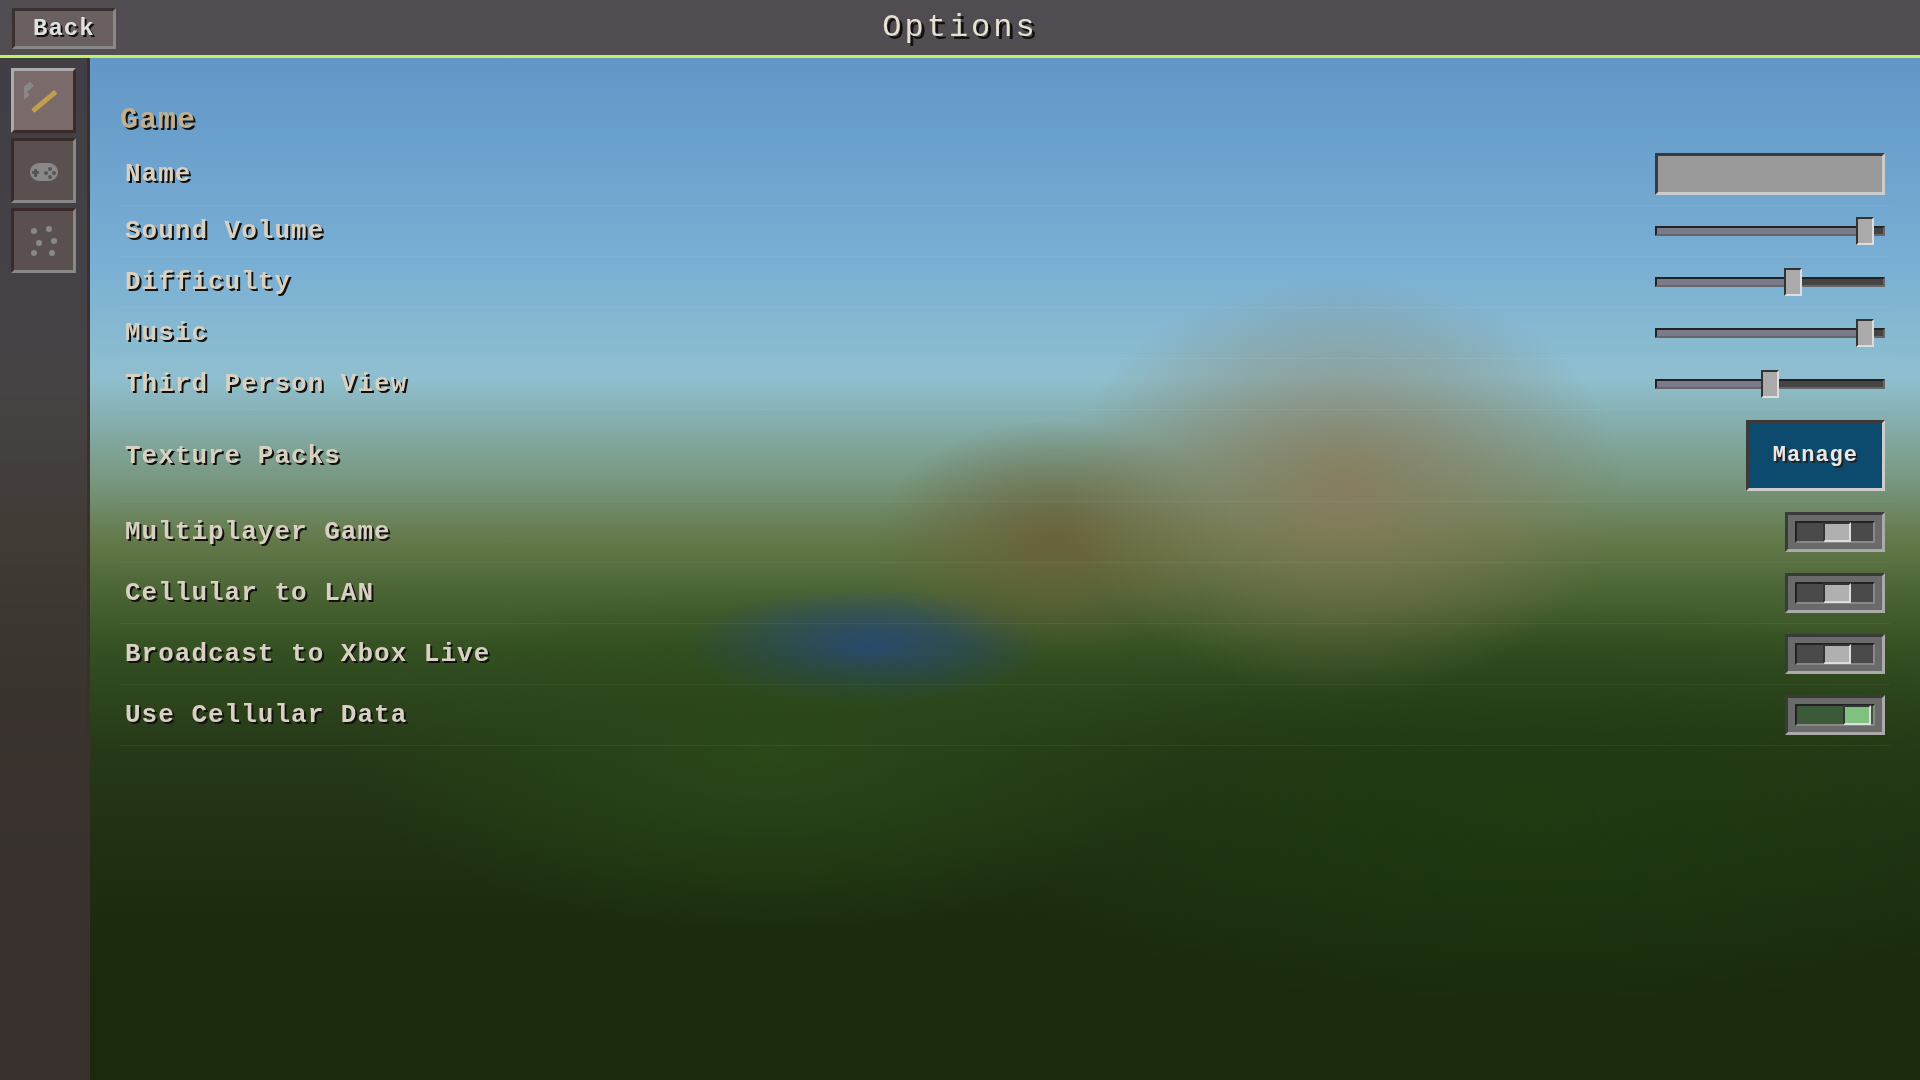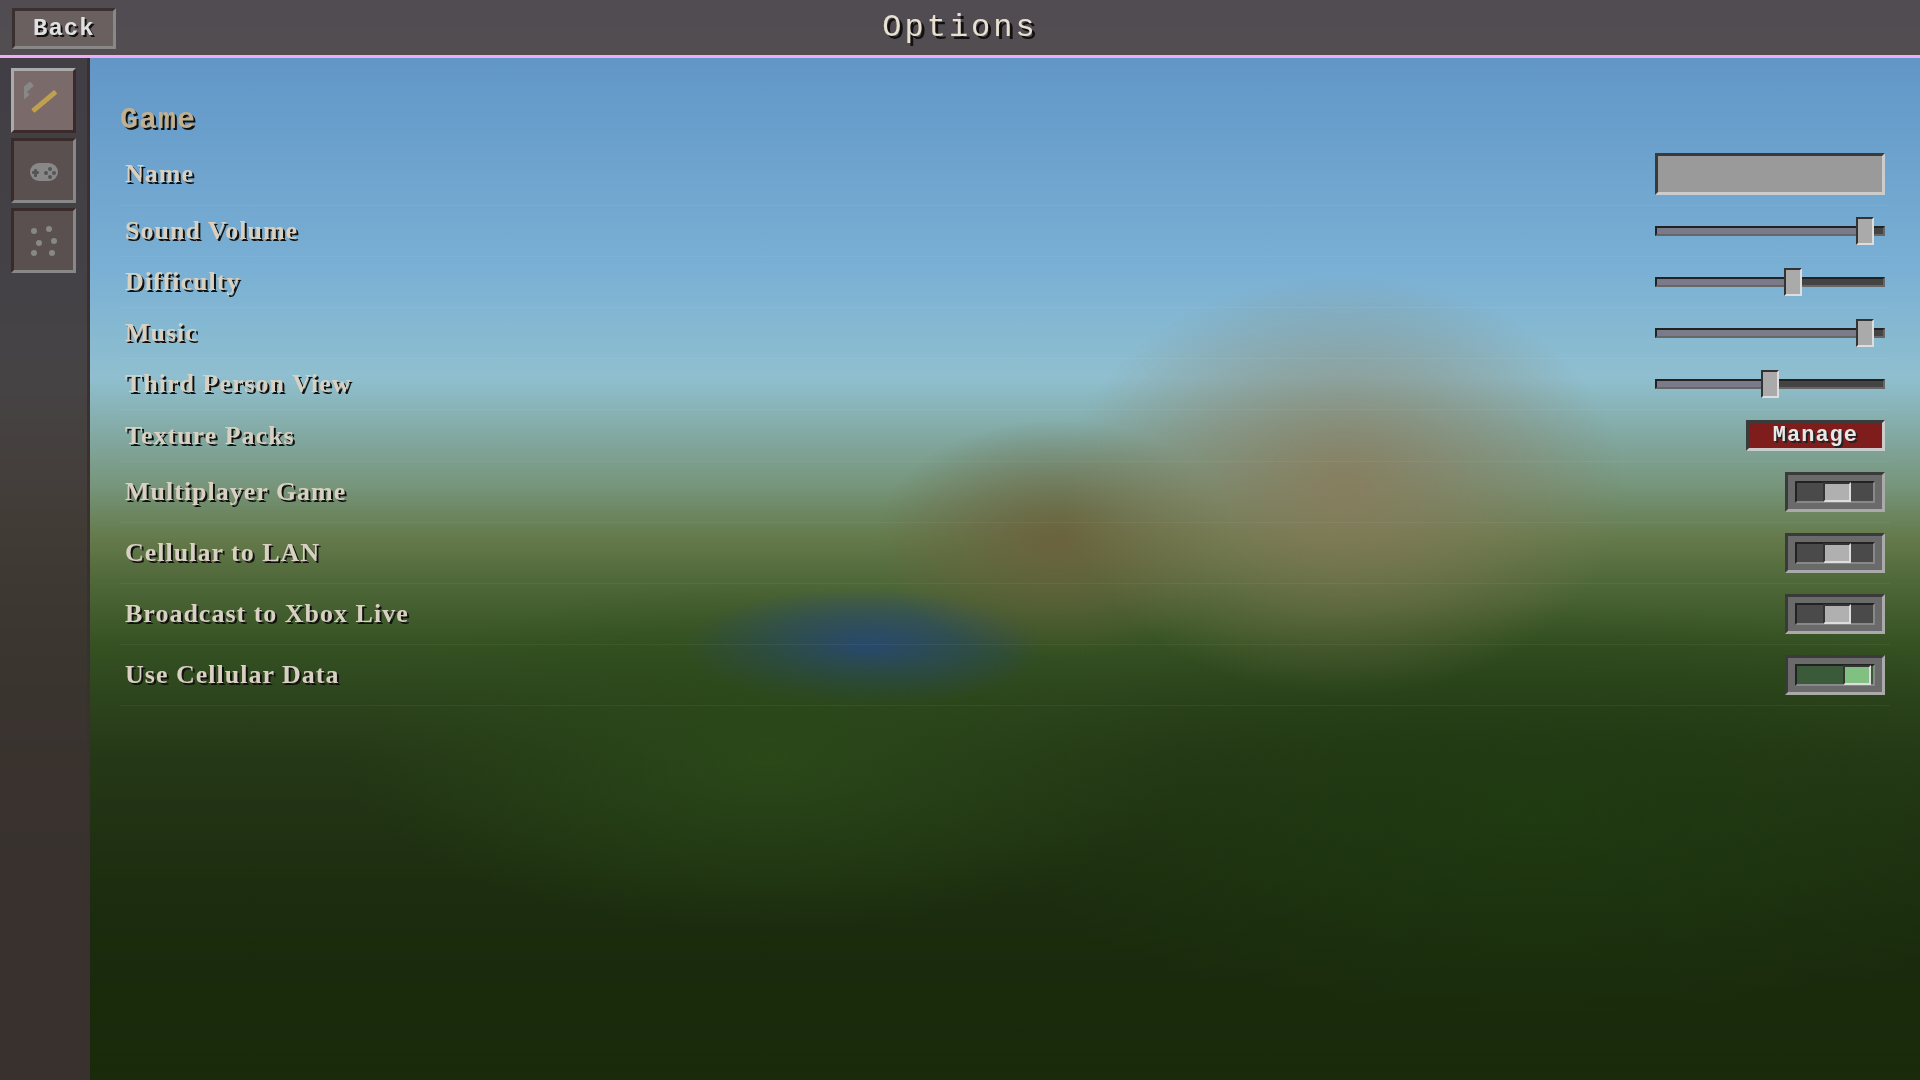--- a/index.html
+++ b/index.html
@@ -52,21 +52,21 @@
         linear-gradient(180deg, transparent 45%, #1a2d0a 100%);
     }
 
     
     .top-bar {
       position: absolute;
       top: 0; left: 0;
       width: 100%;
       height: 58px;
       background: rgba(80, 70, 70, 0.92);
-      border-bottom: 3px solid #f0abfc;
+      border-bottom: 3px solid #bef264;
       z-index: 10;
       display: flex;
       align-items: center;
       justify-content: center;
     }
 
     .back-button {
       position: absolute;
       left: 12px;
       top: 8px;
@@ -158,21 +158,21 @@
     .settings-row {
       display: flex;
       align-items: center;
       justify-content: space-between;
       padding: 10px 5px;
       border-bottom: 1px solid rgba(255,255,255,0.05);
     }
 
     .setting-label {
       color: #d8d0c0;
-      font-family: Liberation Serif, serif;
+      font-family: Liberation Mono, monospace;
       font-size: 26px;
       font-weight: bold;
       text-shadow: 2px 2px #111;
       letter-spacing: 1px;
     }
 
     
     .name-input {
       width: 230px;
       height: 42px;
@@ -260,29 +260,29 @@
       background: #b0b0b0;
       border: 2px solid #333;
       border-right-color: #ddd;
       border-bottom-color: #ddd;
       position: absolute;
       left: 26px;
     }
 
     
     .manage-btn {
-      background: #7f1d1d;
+      background: #0c4a6e;
       border: 3px solid #3a3a3a;
       border-right-color: #ccc;
       border-bottom-color: #ccc;
       color: #e8e8e8;
       font-family: 'Courier New', monospace;
       font-size: 22px;
       font-weight: bold;
-      padding: 0 24px;
+      padding: 20px 24px;
       cursor: pointer;
       text-shadow: 2px 2px #222;
       letter-spacing: 1px;
     }
 
     
     .toggle-enabled .toggle-track {
       background: #3a5a3a;
     }
 

